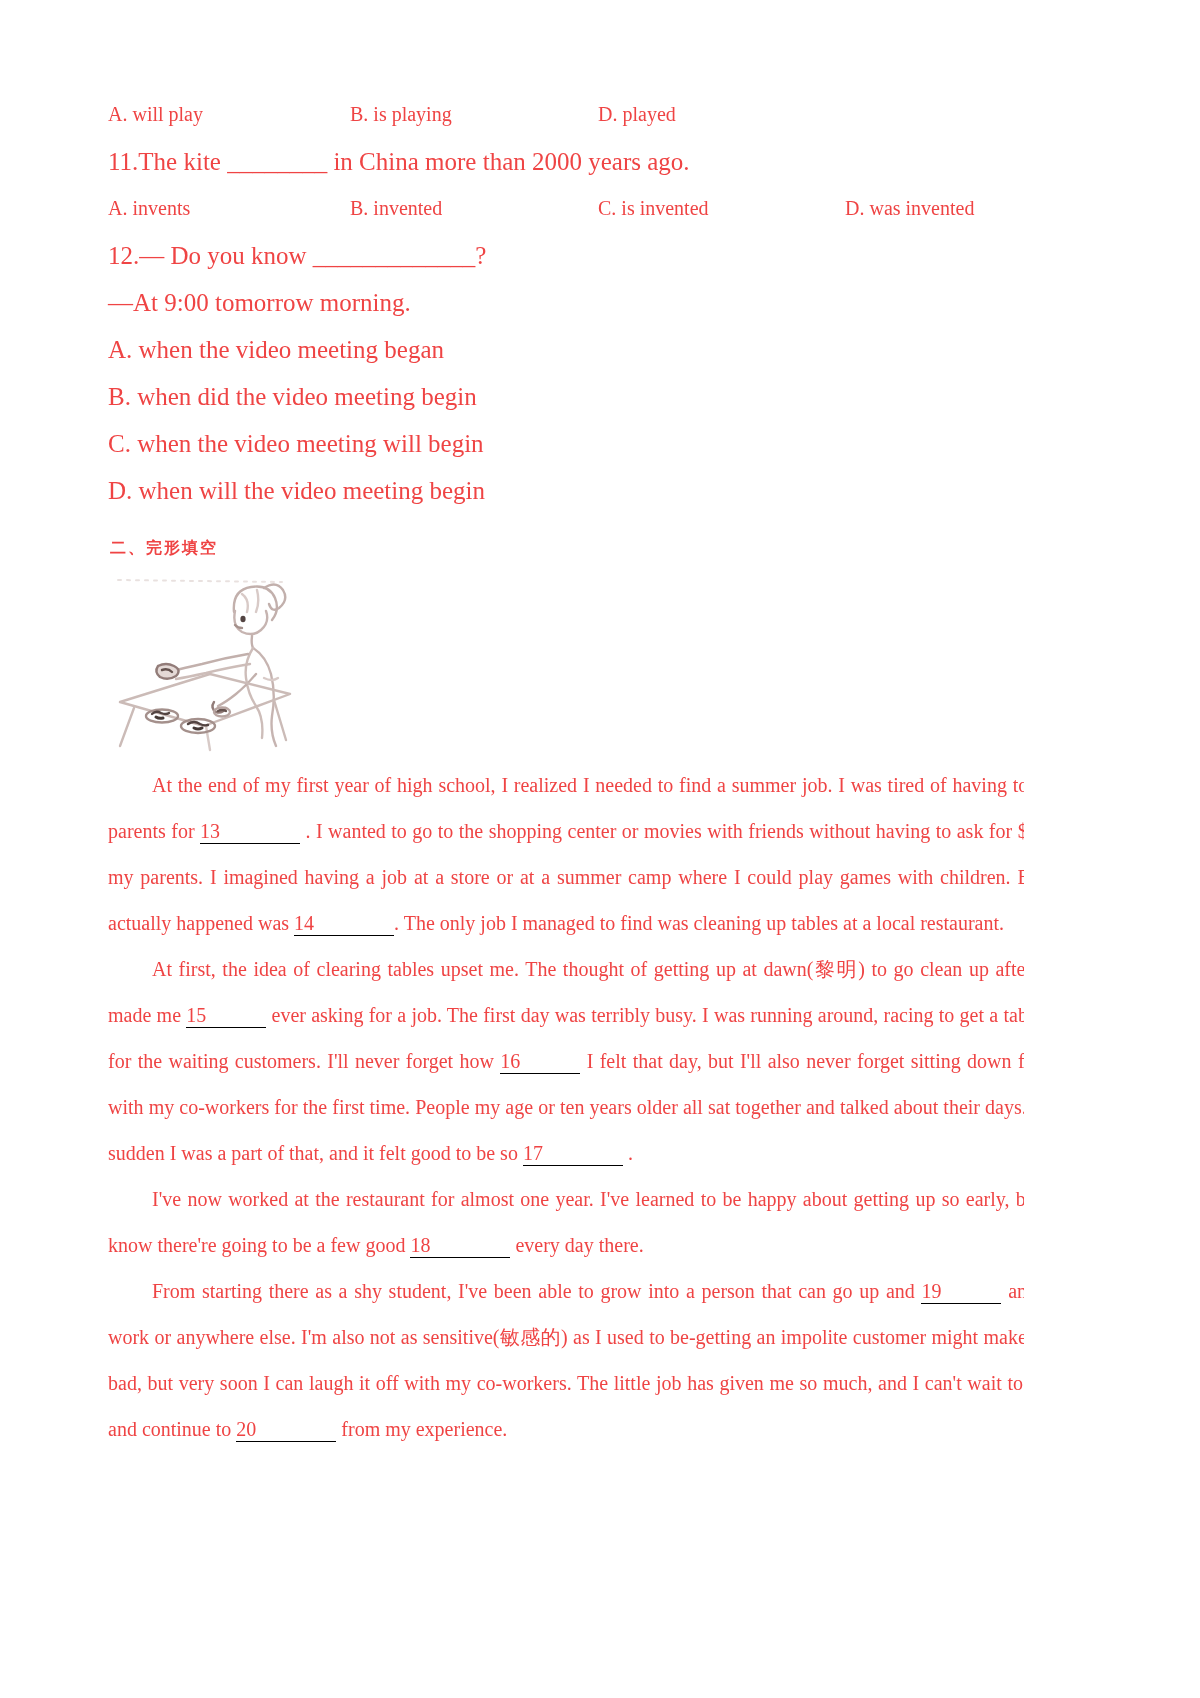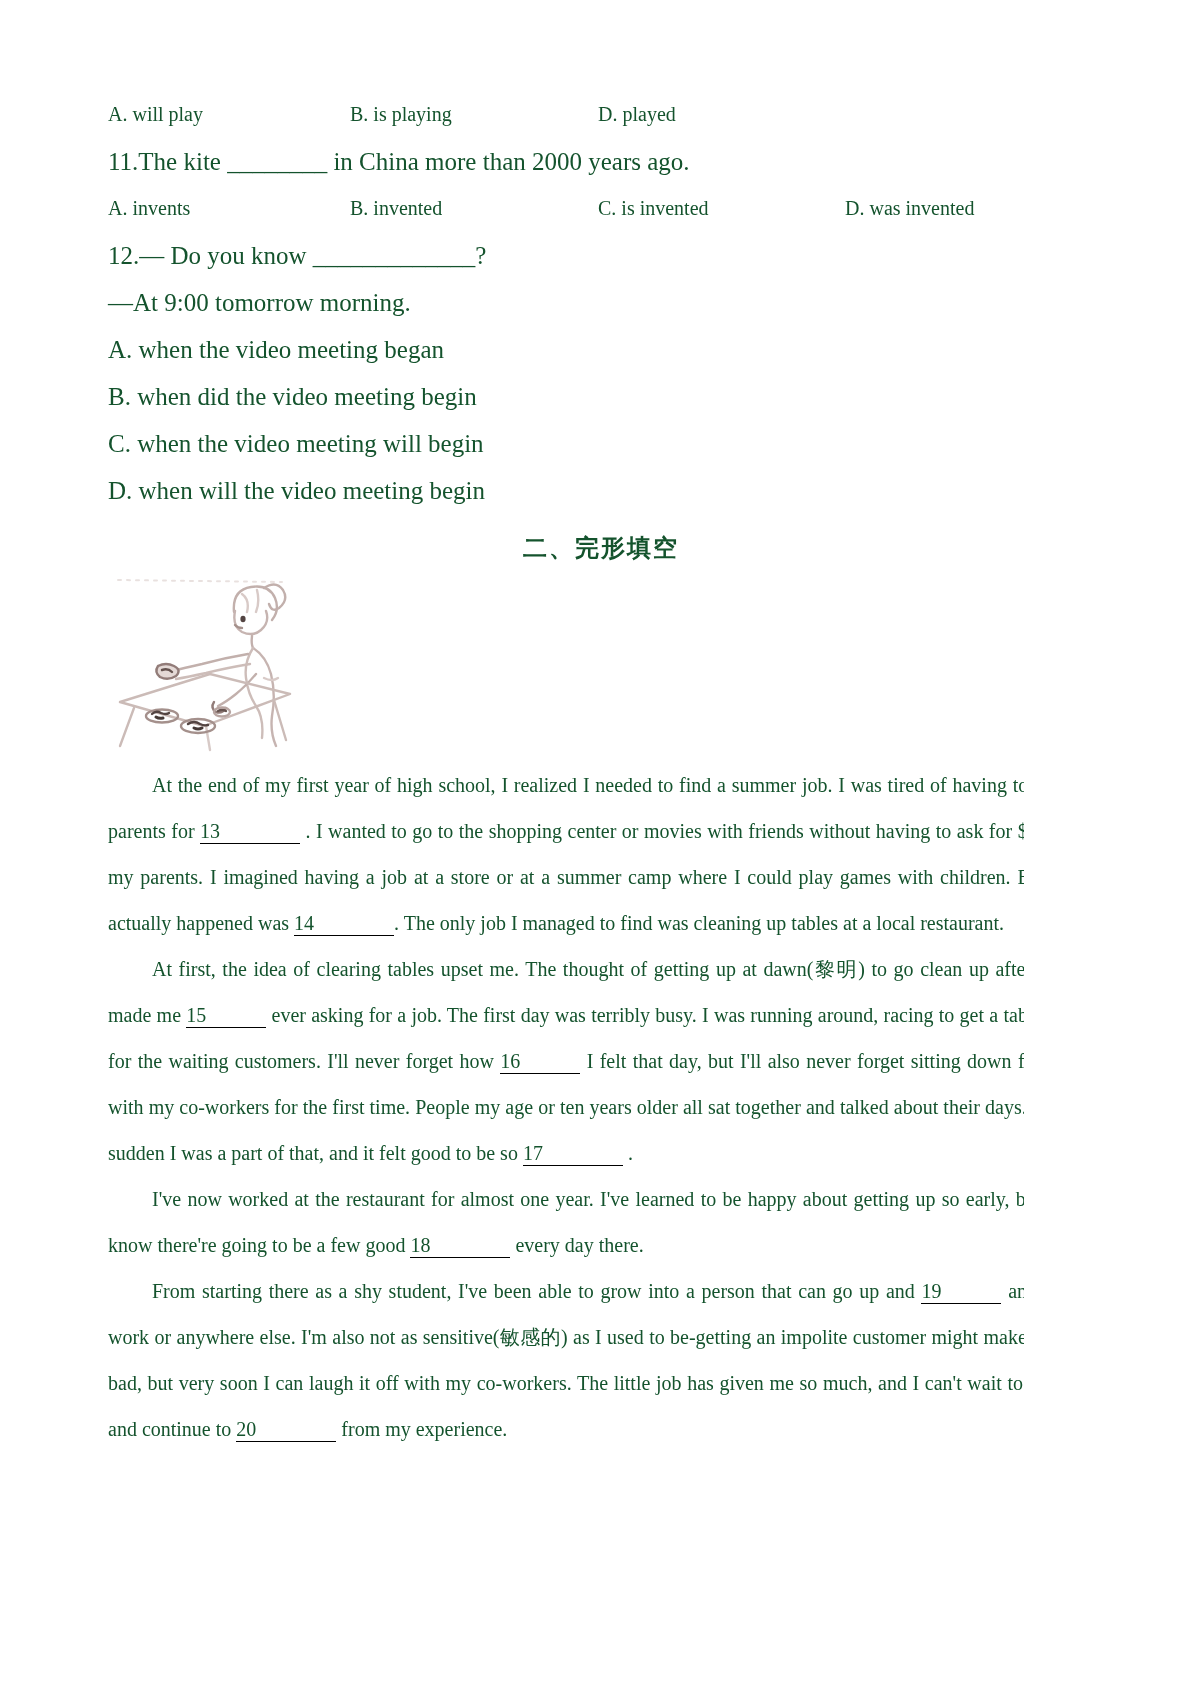--- a/index.html
+++ b/index.html
@@ -1,21 +1,21 @@
 <!DOCTYPE html>
 <html><head>
 <meta charset="utf-8">
 <style>
   html,body{margin:0;padding:0;background:#ffffff;}
   .page{
     position:relative;
     width:1024px;
     height:1698px;
     background:#ffffff;
-    color:#14532d;
+    color:#ef4444;
     font-family:"Liberation Serif","DejaVu Serif",serif;
     overflow:hidden;
   }
   .content{
     padding:91px 0 0 108px;
     width:984px;
   }
   .opt-row{
     display:grid;
     grid-template-columns:242px 248px 247px 1fr;
@@ -26,25 +26,24 @@
   }
   .line{
     font-size:25px;
     line-height:47px;
     height:47px;
     white-space:nowrap;
   }
   .sec-heading{
     font-family:"Liberation Sans","DejaVu Sans",sans-serif;
     font-weight:bold;
-    font-size:24px;
+    font-size:16px;
     line-height:30px;
     letter-spacing:2px;
     margin:19px 0 0 2px;
-    text-align:center;
   }
   .illustration{
     margin:15px 0 0 6px;
     width:180px;
     height:176px;
   }
   .passage{margin-top:8px;}
   .passage p{
     margin:0;
     font-size:20px;

